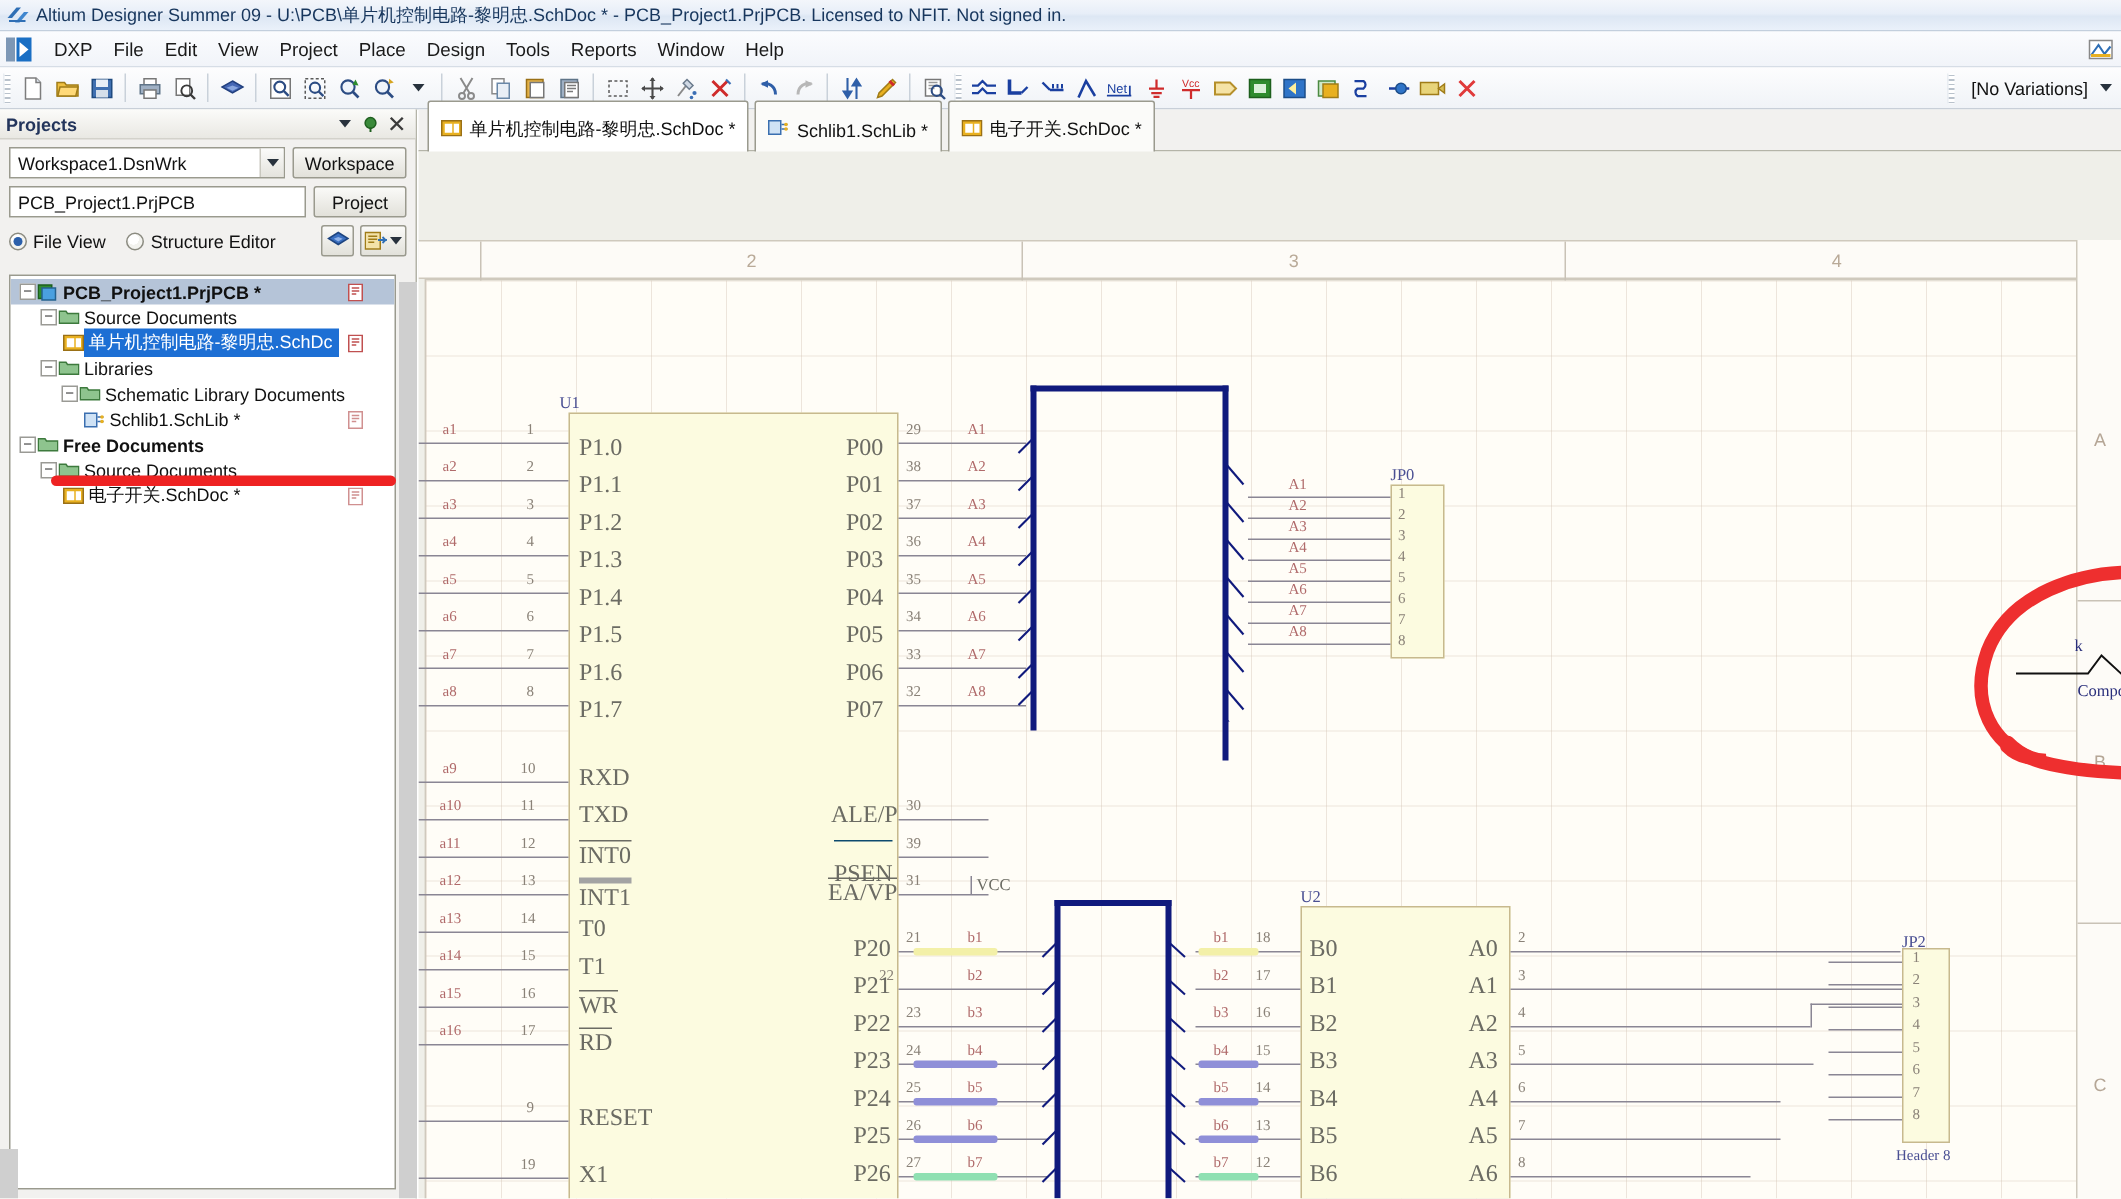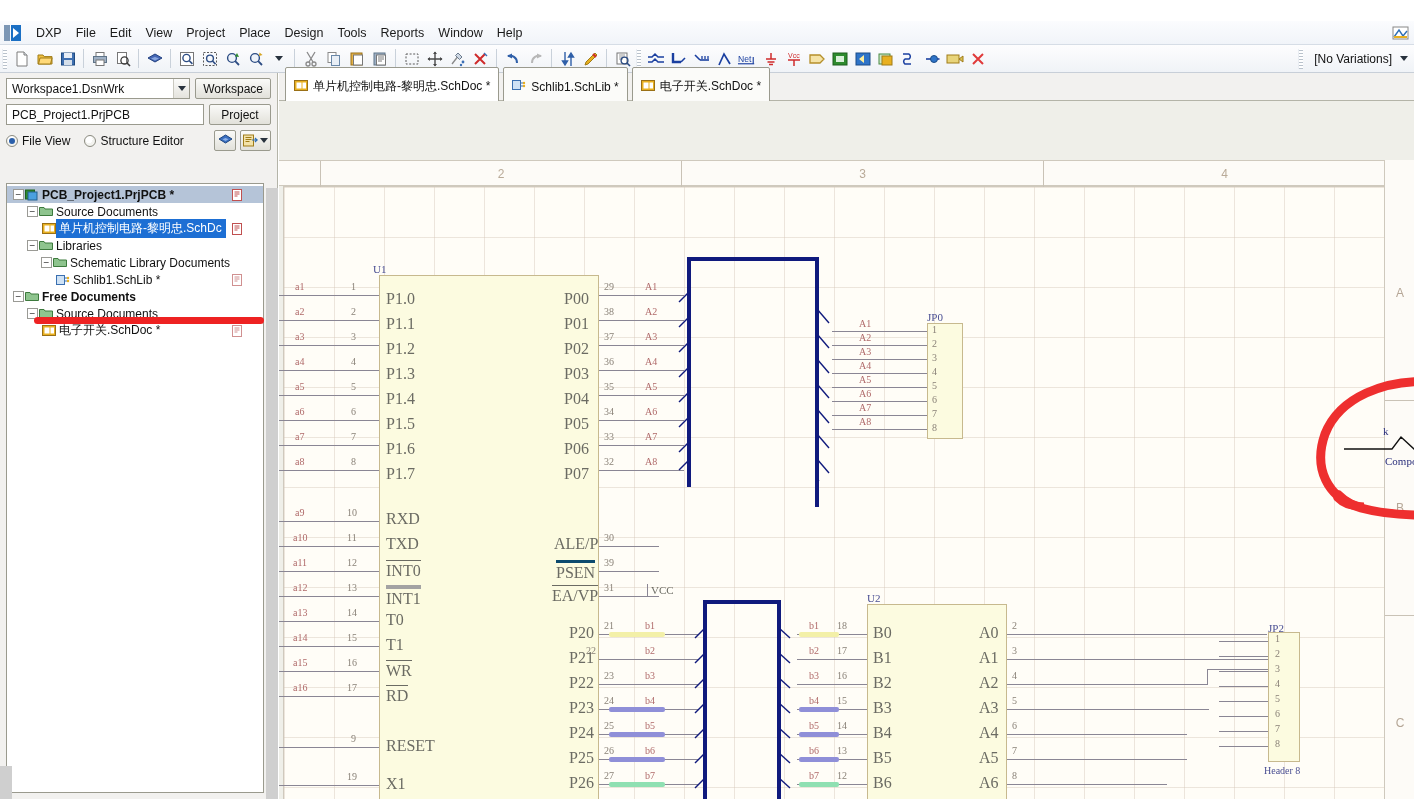--- a/index.html
+++ b/index.html
@@ -239,20 +239,30 @@
   .annot {
     position:absolute; left: 1030px; top: 275px; width: 280px; height: 148px;
     pointer-events:none;
   }
 </style>
 </head>
 <body>
 
 <div id="app">
 
+  <div class="titlebar">
+    <div class="tb-ico">
+      <svg width="16" height="15" viewBox="0 0 16 15">
+        <path d="M1 9 L7 2 L10 2 L4 9 Z" fill="#2f6fb5"></path>
+        <path d="M6 12 L12 5 L15 5 L9 12 Z" fill="#3f86cf"></path>
+        <path d="M2 11 L13 11" stroke="#2f6fb5" stroke-width="1.4"></path>
+      </svg>
+    </div>
+    <div class="tb-title">Altium Designer Summer 09 - U:\PCB\单片机控制电路-黎明忠.SchDoc * - PCB_Project1.PrjPCB. Licensed to NFIT. Not signed in.</div>
+  </div>
 
   <div class="menubar">
     <div class="menu-logo">
       <svg width="22" height="18" viewBox="0 0 22 18">
         <rect x="1" y="1" width="6" height="16" fill="#7d97b5"></rect>
         <rect x="8" y="1" width="10" height="16" fill="#1a6fc4"></rect>
         <path d="M10 4 L16 9 L10 14 Z" fill="#ffffff"></path>
       </svg>
     </div>
     <div class="menu-item">DXP</div>
@@ -543,20 +553,39 @@
     </div>
 
     <div class="variations">
       <div class="grip"></div>
       <div class="var-box">[No Variations]</div>
       <div class="caret-dn"></div>
     </div>
   </div>
 
   <div class="panel">
+    <div class="panel-title">
+      <div class="panel-title-text">Projects</div>
+      <div class="panel-title-btns">
+        <div class="ptb">
+            <div class="caret-dn"></div>
+          </div>
+        <div class="ptb">
+          <svg width="12" height="12" viewBox="0 0 12 12">
+              <circle cx="6" cy="5" r="3.6" fill="#3a8a3a" stroke="#1f5f1f"></circle>
+              <path d="M6 8 v3" stroke="#1f5f1f" stroke-width="1.3"></path>
+            </svg>
+        </div>
+        <div class="ptb">
+          <svg width="11" height="11" viewBox="0 0 11 11">
+              <path d="M1.5 1.5 L9.5 9.5 M9.5 1.5 L1.5 9.5" stroke="#3b3b3b" stroke-width="1.6"></path>
+            </svg>
+        </div>
+      </div>
+    </div>
 
     <div class="panel-body">
       <div class="row">
         <div class="combo">
           <span>Workspace1.DsnWrk</span>
           <span class="cbtn">
               <span class="caret-dn"></span>
             </span>
         </div>
         <div class="pbtn">Workspace</div>
@@ -906,21 +935,21 @@
       <div class="sch-txt pin-num" style="left:325px;top:355px">32</div>
       <div class="sch-txt net-lbl" style="left:366px;top:355px">A8</div>
       <div class="sch-txt pin-name" style="left:285px;top:364px">P07</div>
 
       <div class="wire" style="left:320px;top:445px;width:60px;height:1px"></div>
       <div class="sch-txt pin-num" style="left:325px;top:431px">30</div>
       <div class="sch-txt pin-name" style="left:275px;top:434px">ALE/P</div>
 
       <div class="wire" style="left:320px;top:470px;width:60px;height:1px"></div>
       <div class="sch-txt pin-num" style="left:325px;top:456px">39</div>
-      <div class="sch-txt pin-name" style="left:277px;top:459px;border-top:3px solid #0c4a6e;padding-top:1px">PSEN</div>
+      <div class="sch-txt pin-name" style="left:277px;top:459px;border-top:1px solid #0c4a6e;padding-top:13px">PSEN</div>
 
       <div class="wire" style="left:320px;top:495px;width:60px;height:1px"></div>
       <div class="sch-txt pin-num" style="left:325px;top:481px">31</div>
       <div class="sch-txt pin-name" style="left:273px;top:484px;border-top:1px solid #6b6b63;padding-top:1px">EA/VP</div>
       <div class="sch-txt" style="left:368px;top:483px;font-size:11px;color:#6b6b63;border-left:1px solid #8a8694;padding-left:3px">VCC</div>
 
       <div class="wire" style="left:320px;top:533px;width:100px;height:1px"></div>
       <div class="hl-yellow" style="left:330px;top:531px;width:56px"></div>
       <div class="sch-txt pin-num" style="left:325px;top:519px">21</div>
       <div class="sch-txt net-lbl" style="left:366px;top:519px">b1</div>

